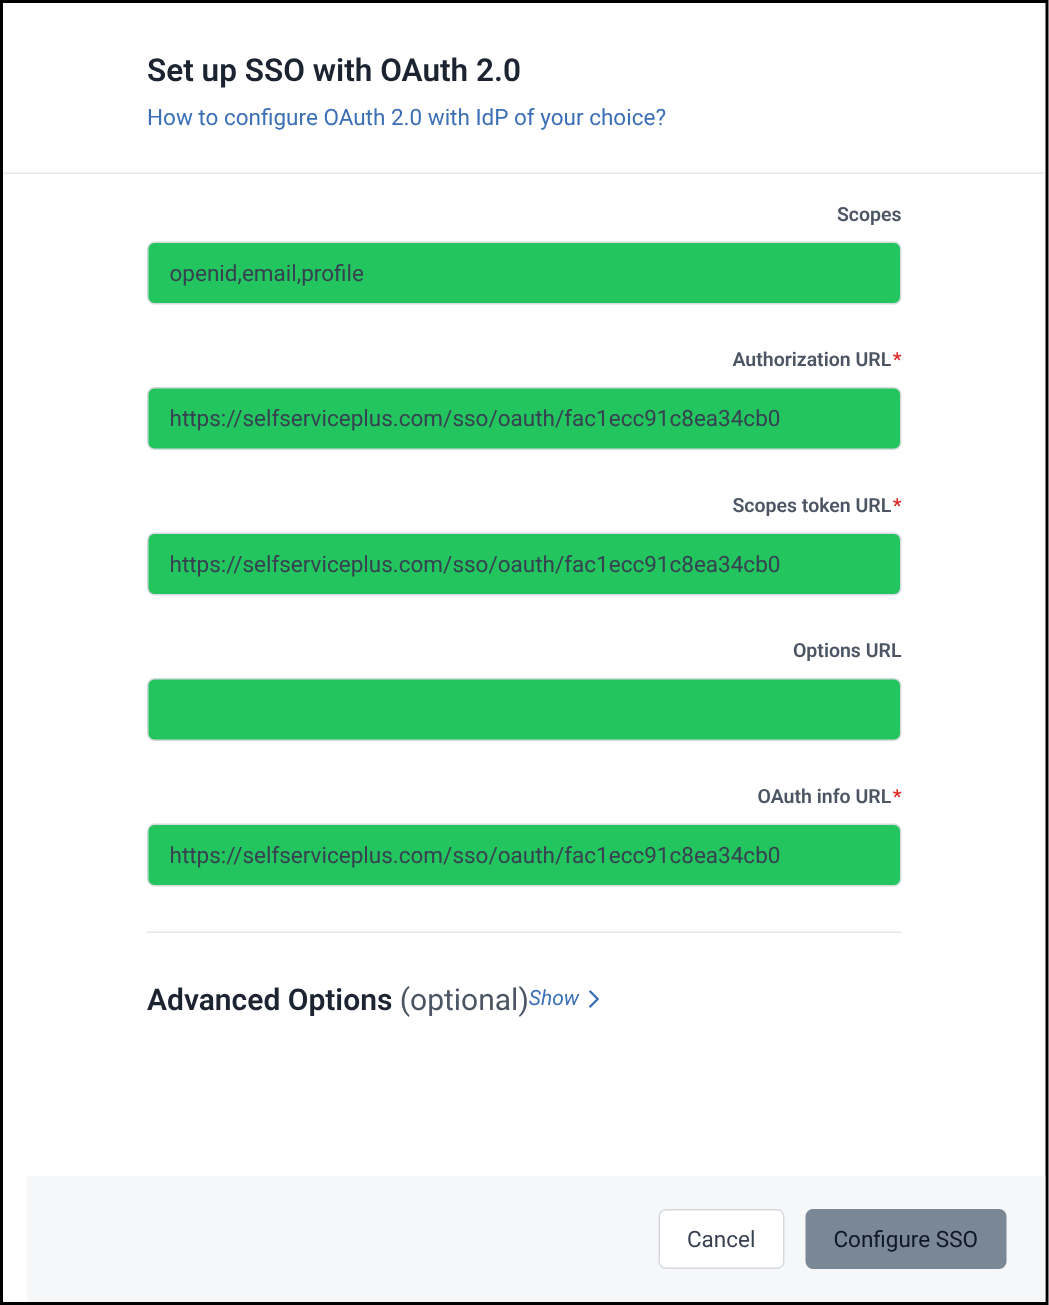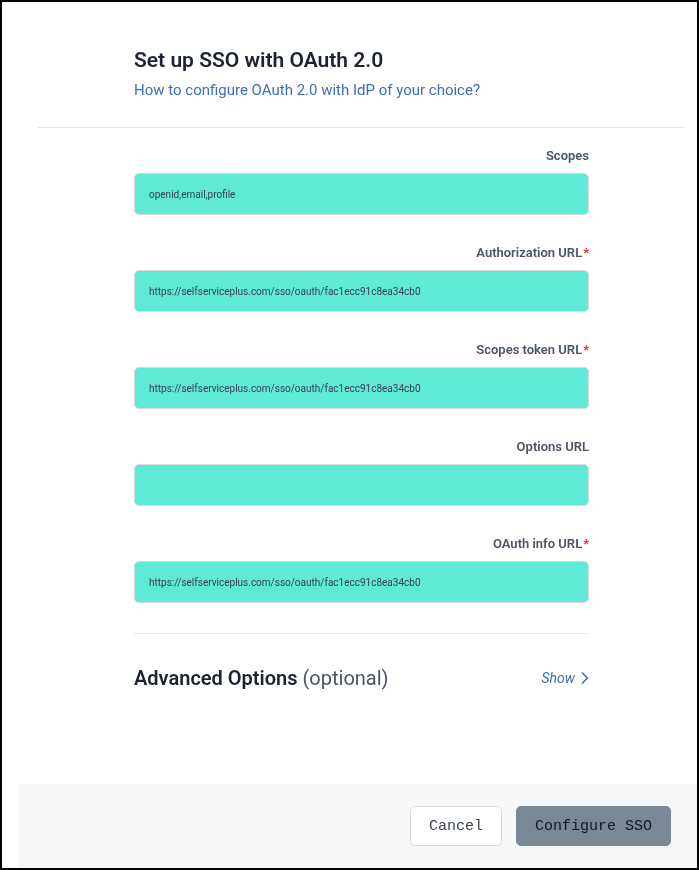--- a/index.html
+++ b/index.html
@@ -10,22 +10,21 @@
     body {
       font-family: -apple-system, BlinkMacSystemFont, "Segoe UI", Roboto, Helvetica, Arial, sans-serif;
       background: #fff;
       width: 699px;
       height: 870px;
       border: 2px solid #000;
       overflow: hidden;
       position: relative;
     }
     .content {
-      padding: 12px;
-      margin-left: 24px;
+      padding: 0;
     }
     .header {
       padding: 34px 96px 28px 96px;
     }
     .title {
       font-size: 21px;
       font-weight: 600;
       color: #1b2430;
       margin-bottom: 8px;
     }
@@ -56,40 +55,40 @@
       text-align: right;
     }
     .required {
       color: #dc2626;
       margin-left: 1px;
     }
     .text-input {
       width: 100%;
       height: 42px;
       padding: 0 14px;
-      font-size: 10px;
+      font-size: 15px;
       color: #374151;
       border: 1px solid #d6d9de;
       border-radius: 5px;
-      background: #5eead4;
+      background: #22c55e;
       outline: none;
       font-family: inherit;
     }
     .text-input::placeholder {
       color: #9ca3af;
     }
     .section-divider {
       border: none;
       border-top: 1px solid #e5e7eb;
       margin: 10px 96px 0 96px;
     }
     .advanced-row {
       padding: 32px 96px 30px 96px;
       display: flex;
-      justify-content: space-between;
+      justify-content: flex-start;
       align-items: center;
     }
     .advanced-title {
       font-size: 20px;
       color: #1b2430;
     }
     .advanced-title .bold {
       font-weight: 600;
     }
     .advanced-title .optional {
@@ -115,21 +114,20 @@
     .footer {
       position: absolute;
       bottom: 0;
       left: 16px;
       right: 0;
       background: #f6f7f9;
       padding: 22px 26px;
       display: flex;
       justify-content: flex-end;
       gap: 14px;
-      font-family: Liberation Mono, monospace;
     }
     .btn {
       height: 40px;
       padding: 0 18px;
       font-size: 15px;
       border-radius: 5px;
       cursor: pointer;
       font-family: inherit;
       border: 1px solid transparent;
     }

